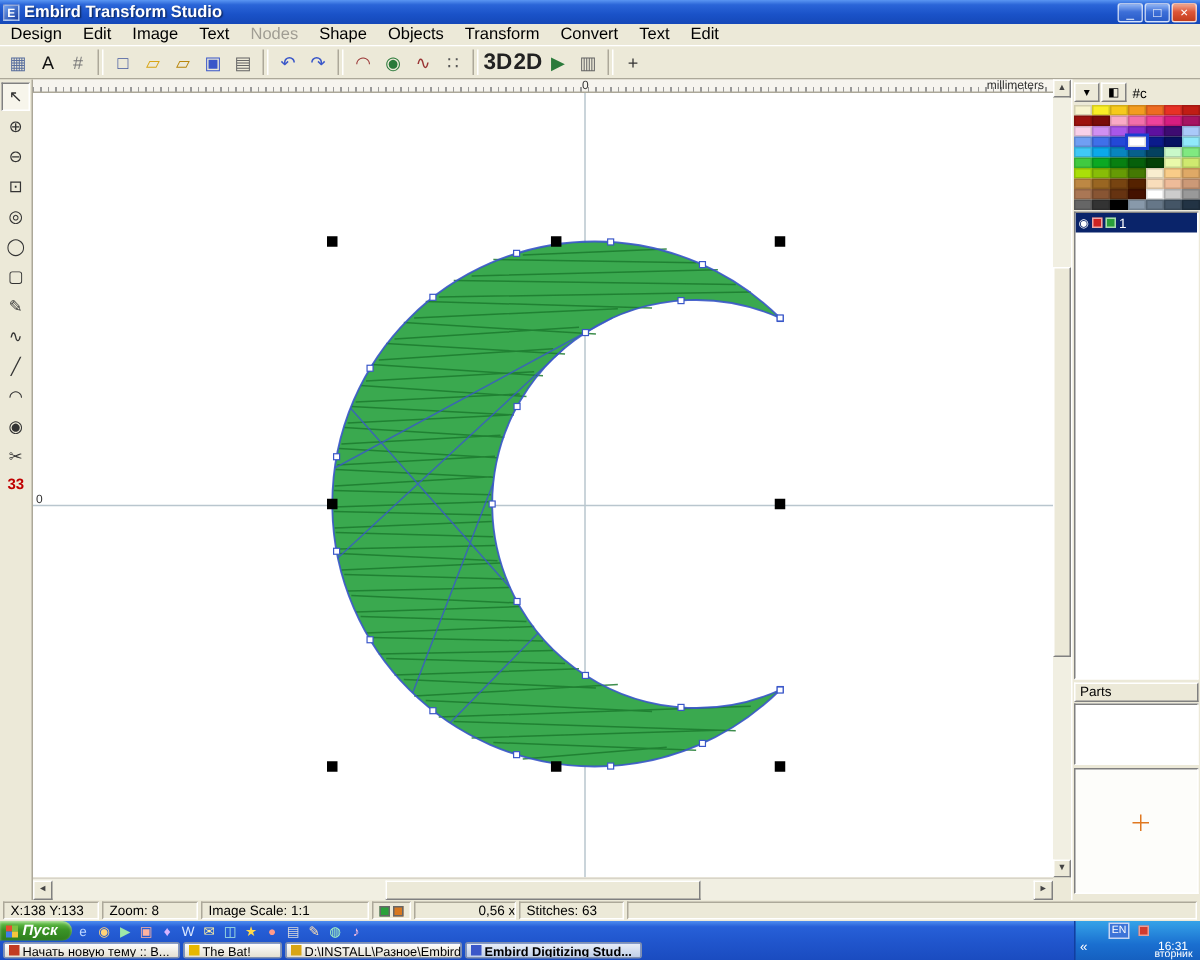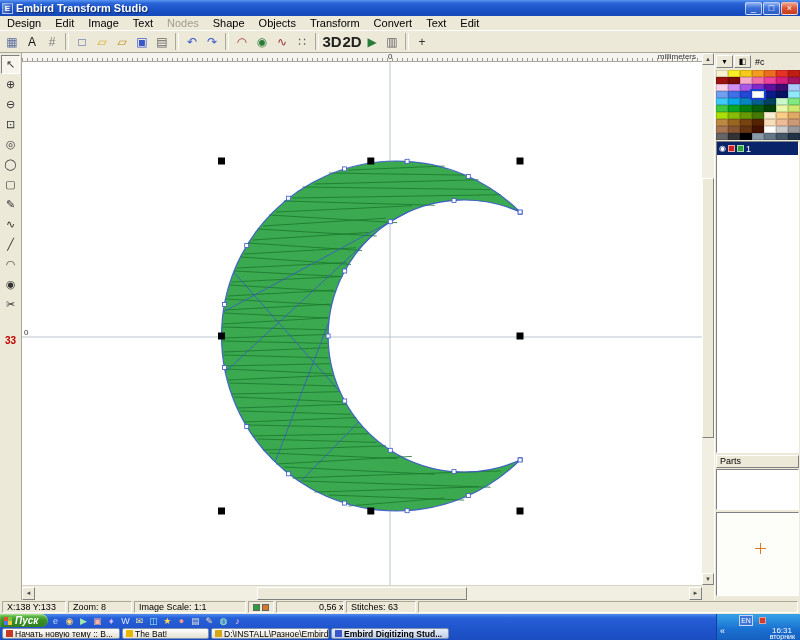--- a/index.html
+++ b/index.html
@@ -24,21 +24,21 @@
 .toolbar{position:absolute;left:0;top:31px;width:800px;height:22px;background:#ece9d8;border-bottom:1px solid #aca899;display:flex;align-items:center;padding-left:2px;}
 .tbtn{width:20px;height:19px;background:#ece9d8;border:1px solid #ece9d8;display:flex;align-items:center;justify-content:center;padding:0;}
 .tglyph{font-size:12px;line-height:1;}
 .ttext{font-size:15px;font-weight:bold;color:#222;}
 .tsep{width:4px;height:17px;border-left:1px solid #aca899;border-right:1px solid #fff;margin:0 3px;}
 
 
 .lefttools{position:absolute;left:0;top:53px;width:22px;height:547px;background:#ece9d8;border-right:1px solid #aca899;display:flex;flex-direction:column;align-items:center;padding-top:2px;}
 .ltool{width:19px;height:19px;margin-bottom:1px;background:#ece9d8;border:1px solid #ece9d8;display:flex;align-items:center;justify-content:center;padding:0;font-size:11px;color:#333;}
 .ltool.pressed{border:1px solid;border-color:#808080 #fff #fff #808080;background:#f7f5eb;}
-.countlabel{color:#c00000;font-weight:bold;font-size:10px;margin-top:20px;}
+.countlabel{color:#c00000;font-weight:bold;font-size:10px;margin-top:3px;}
 
 
 .ruler{position:absolute;left:22px;top:53px;width:680px;height:9px;background:#f6f4ee;border-bottom:1px solid #aca899;background-image:repeating-linear-gradient(90deg,#999 0,#999 1px,transparent 1px,transparent 5px);background-size:100% 4px;background-position:0 5px;background-repeat:no-repeat;}
 .rulzero{position:absolute;left:366px;top:-1px;font-size:8px;color:#333;}
 .rulunits{position:absolute;right:6px;top:-1px;font-size:8px;color:#333;}
 
 
 .canvas{position:absolute;left:22px;top:62px;width:680px;height:523px;background:#fff;}
 .leftzero{position:absolute;left:2px;top:266px;font-size:8px;color:#333;}
 
@@ -422,21 +422,21 @@
         <button class="ql" style="color: rgb(220, 220, 220);">▤</button>
         <button class="ql" style="color: rgb(255, 224, 176);">✎</button>
         <button class="ql" style="color: rgb(176, 255, 192);">◍</button>
         <button class="ql" style="color: rgb(255, 192, 224);">♪</button>
       </div>
     <div class="tbrow2" id="tbrow2">
         <button class="taskbtn" style="width: 118px;">
           <span class="ticon" style="background: rgb(194, 59, 34);"></span>
           <span>Начать новую тему :: В...</span>
         </button>
-        <button class="taskbtn" style="width: 87px;">
+        <button class="taskbtn" style="width: 66px;">
           <span class="ticon" style="background: rgb(232, 184, 0);"></span>
           <span>The Bat!</span>
         </button>
         <button class="taskbtn" style="width: 118px;">
           <span class="ticon" style="background: rgb(216, 165, 22);"></span>
           <span>D:\INSTALL\Разное\Embird</span>
         </button>
         <button class="taskbtn active" style="width: 118px;">
           <span class="ticon" style="background: rgb(58, 87, 201);"></span>
           <span>Embird Digitizing Stud...</span>

